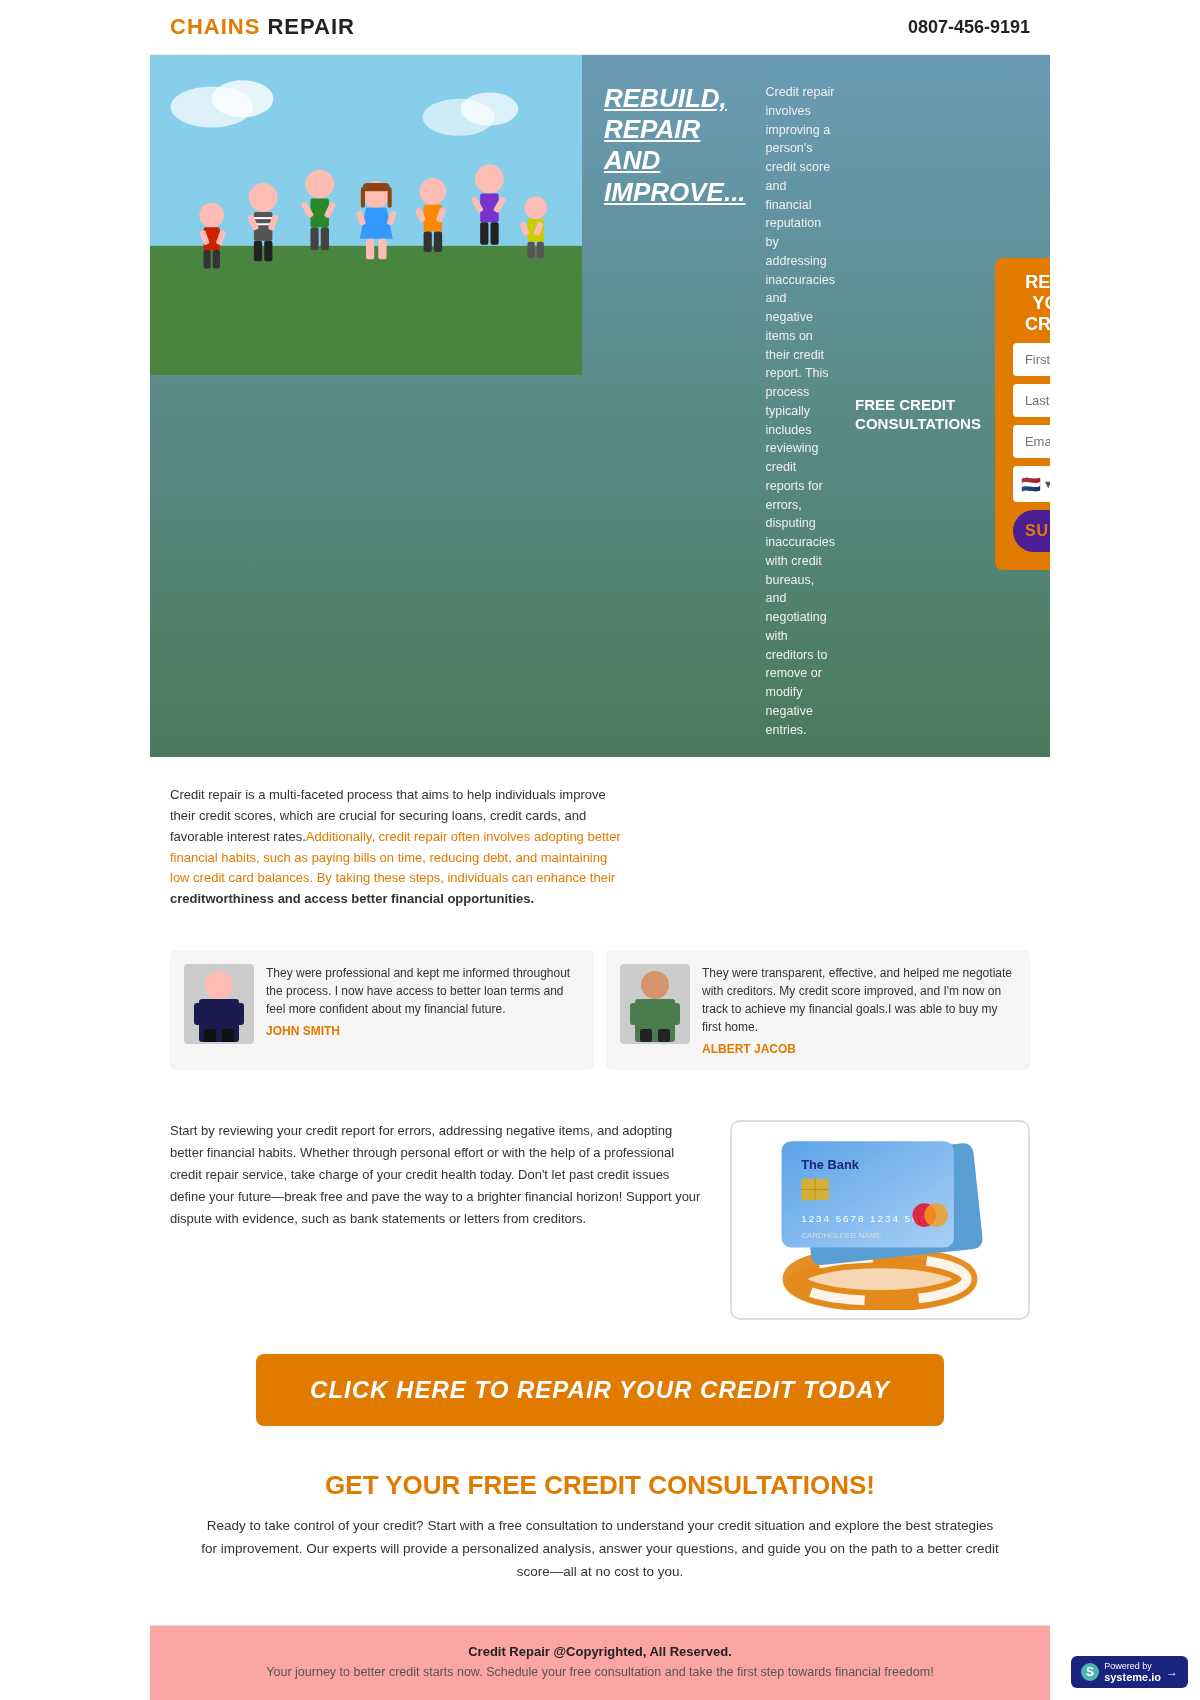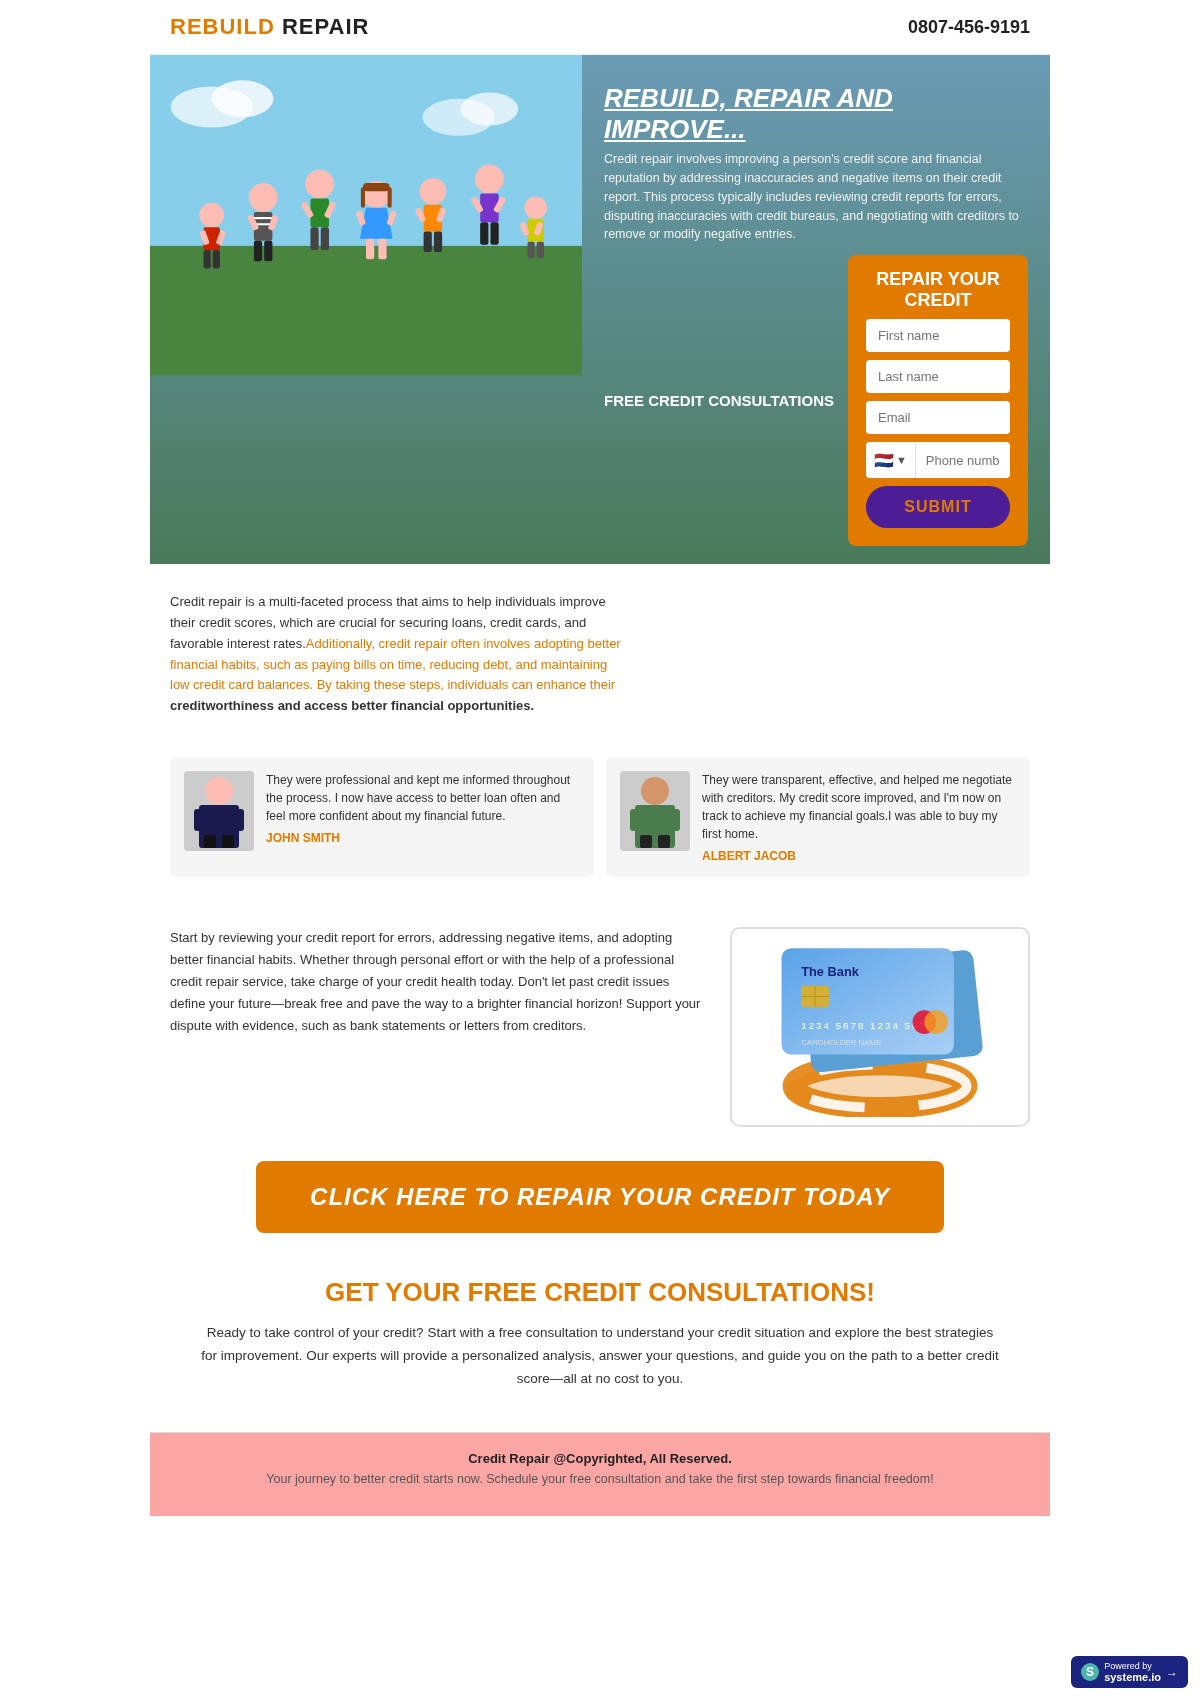--- a/index.html
+++ b/index.html
@@ -46,22 +46,22 @@
       display: flex;
       align-items: flex-end;
       justify-content: center;
       overflow: hidden;
     }
     .hero-right {
       width: 52%;
       padding: 28px 22px 18px 22px;
       color: #fff;
       display: flex;
-      flex-direction: column;
-      gap: 5px;
+      flex-direction: row;
+      gap: 20px;
     }
     .hero-title {
       font-size: 26px;
       font-weight: 900;
       text-decoration: underline;
       text-transform: uppercase;
       font-style: italic;
       color: #fff;
       line-height: 1.2;
     }
@@ -337,21 +337,21 @@
       height: 100%;
       position: absolute;
       top: 0; left: 0;
     }
   </style>
 </head>
 <body>
 
 <div class="header">
   <div class="header-logo">
-    <span class="credit">REBUILD</span><span class="repair"> REPAIR</span>
+    <span class="credit">CHAINS</span><span class="repair"> REPAIR</span>
   </div>
   <div class="header-phone">0807-456-9191</div>
 </div>
 
 <div class="hero">
   <div class="hero-image-area">
     <div class="kids-placeholder">
       <div class="hero-bg"></div>
 
       <svg viewBox="0 0 420 310" width="100%" height="100%" style="position:absolute;bottom:0;left:0;">
@@ -461,21 +461,21 @@
       <svg viewBox="0 0 60 75" width="60" height="75">
         <circle cx="30" cy="18" r="14" fill="#fdbcb4"></circle>
         <rect x="10" y="32" width="40" height="43" fill="#1a1a4e" rx="3"></rect>
         <rect x="5" y="36" width="12" height="22" fill="#1a1a4e" rx="3"></rect>
         <rect x="43" y="36" width="12" height="22" fill="#1a1a4e" rx="3"></rect>
         <rect x="15" y="62" width="12" height="13" fill="#111" rx="2"></rect>
         <rect x="33" y="62" width="12" height="13" fill="#111" rx="2"></rect>
       </svg>
     </div>
     <div>
-      <div class="testimonial-text">They were professional and kept me informed throughout the process. I now have access to better loan often and feel more confident about my financial future.</div>
+      <div class="testimonial-text">They were professional and kept me informed throughout the process. I now have access to better loan terms and feel more confident about my financial future.</div>
       <div class="testimonial-name">JOHN SMITH</div>
     </div>
   </div>
 
   <div class="testimonial-card">
     <div class="testimonial-avatar">
       <svg viewBox="0 0 60 75" width="60" height="75">
         <circle cx="30" cy="18" r="14" fill="#d4956a"></circle>
         <rect x="10" y="32" width="40" height="43" fill="#4a7c4e" rx="3"></rect>
         <rect x="5" y="36" width="12" height="22" fill="#4a7c4e" rx="3"></rect>

